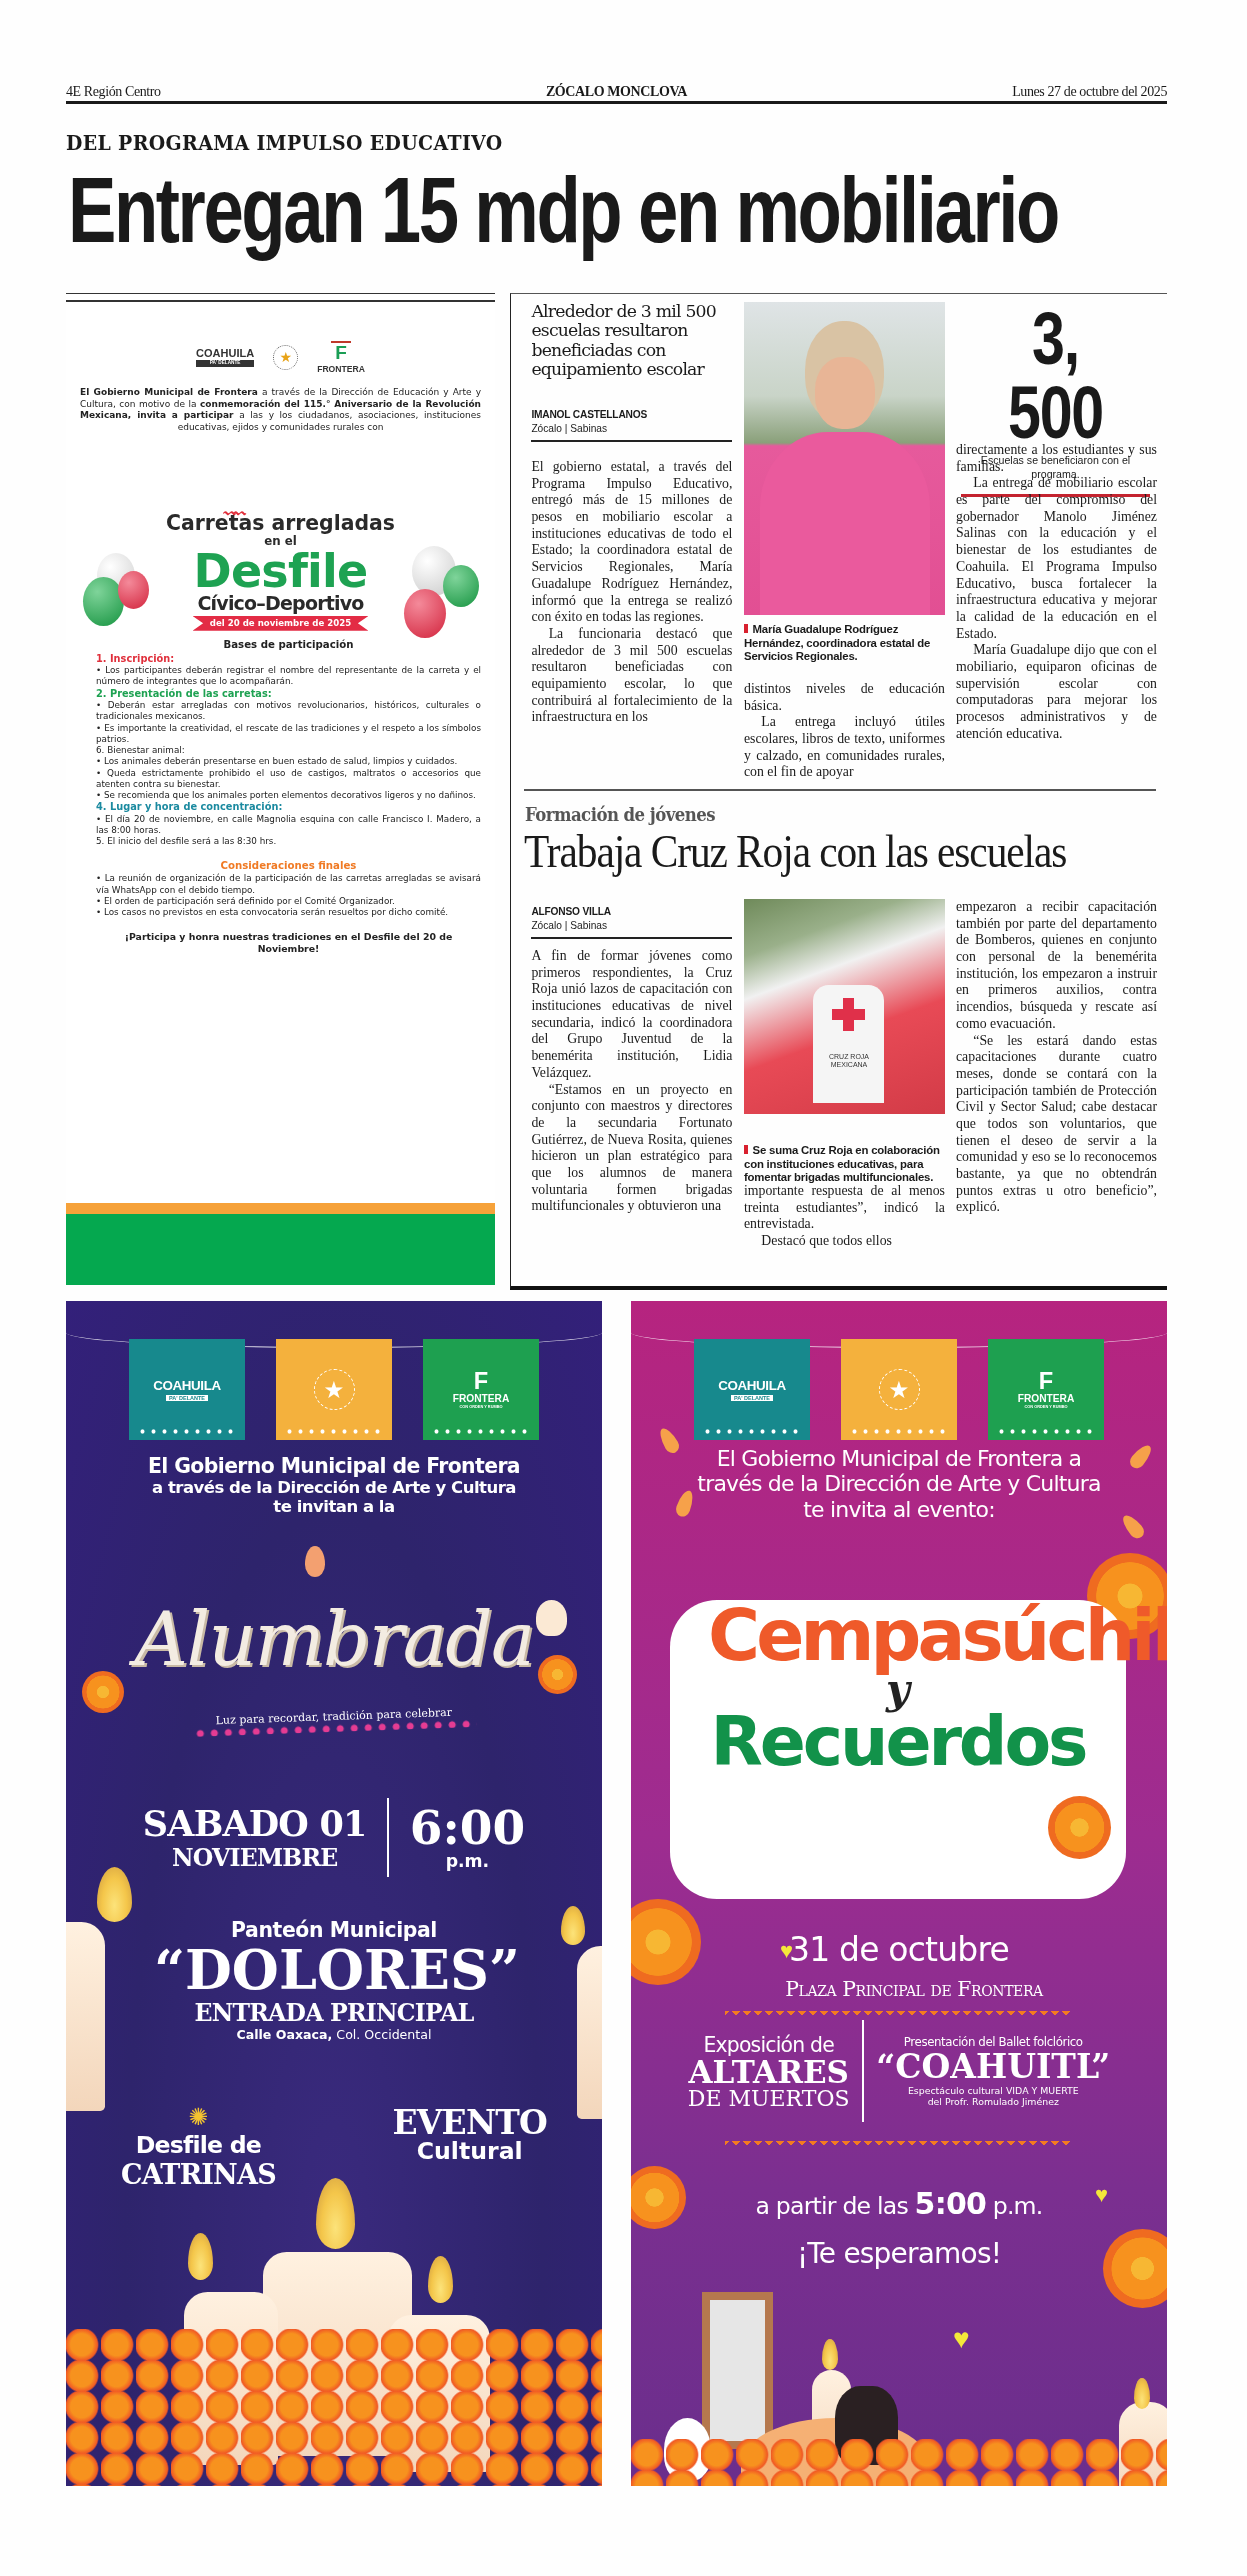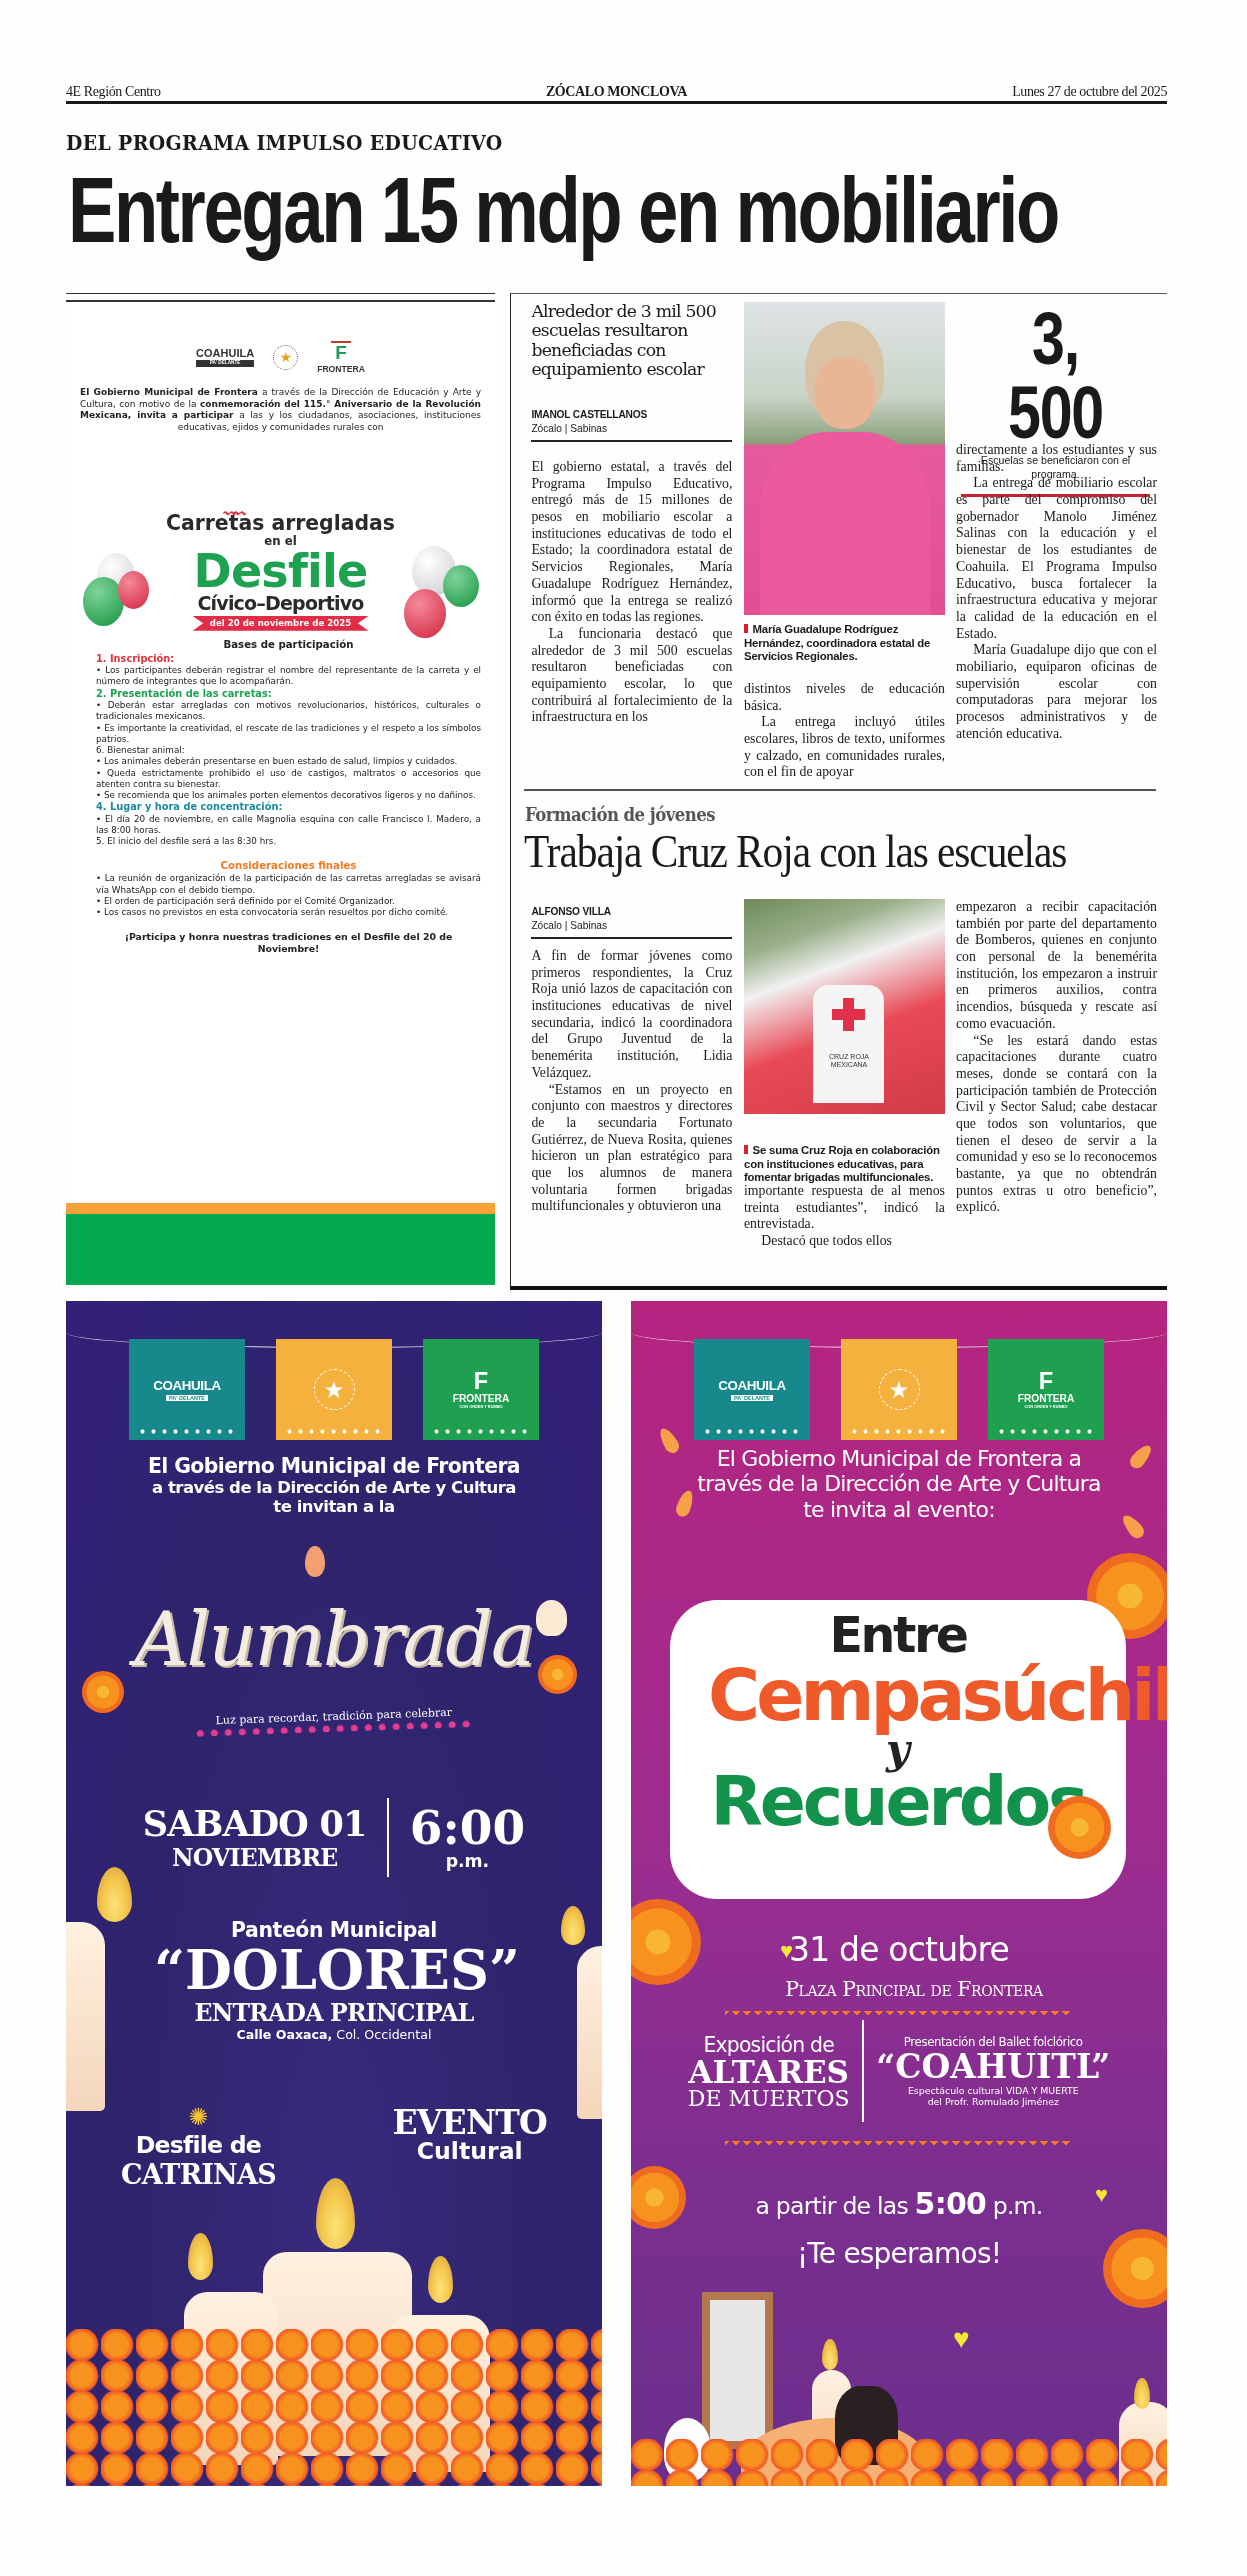--- a/index.html
+++ b/index.html
@@ -389,21 +389,20 @@
   <div class="petal" style="left:495px;top:212px;transform:rotate(-40deg);"></div>
   <div class="flower" style="left:456px;top:252px;width:86px;height:86px;"></div>
 
   <div class="c-intro">
     <div>El Gobierno Municipal de Frontera a</div>
     <div>través de la Dirección de Arte y Cultura</div>
     <div>te invita al evento:</div>
   </div>
 
   <div class="c-title">
-    <div class="t1">Entre</div>
     <div class="t2">Cempasúchil</div>
     <div class="t3">y</div>
     <div class="t4">Recuerdos</div>
   </div>
   <div class="flower" style="left:417px;top:495px;width:63px;height:63px;"></div>
   <div class="flower" style="left:-15.7px;top:598px;width:86px;height:86px;"></div>
 
   <div class="heart" style="left:149px;top:637px;">♥</div>
   <div class="c-date">31 de octubre</div>
   <div class="c-plaza">Plaza Principal de Frontera</div>

